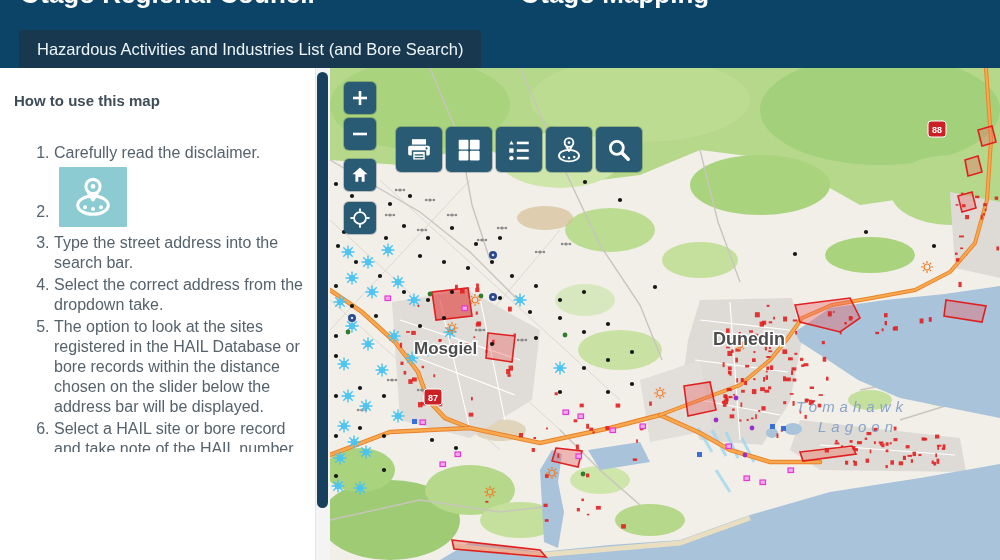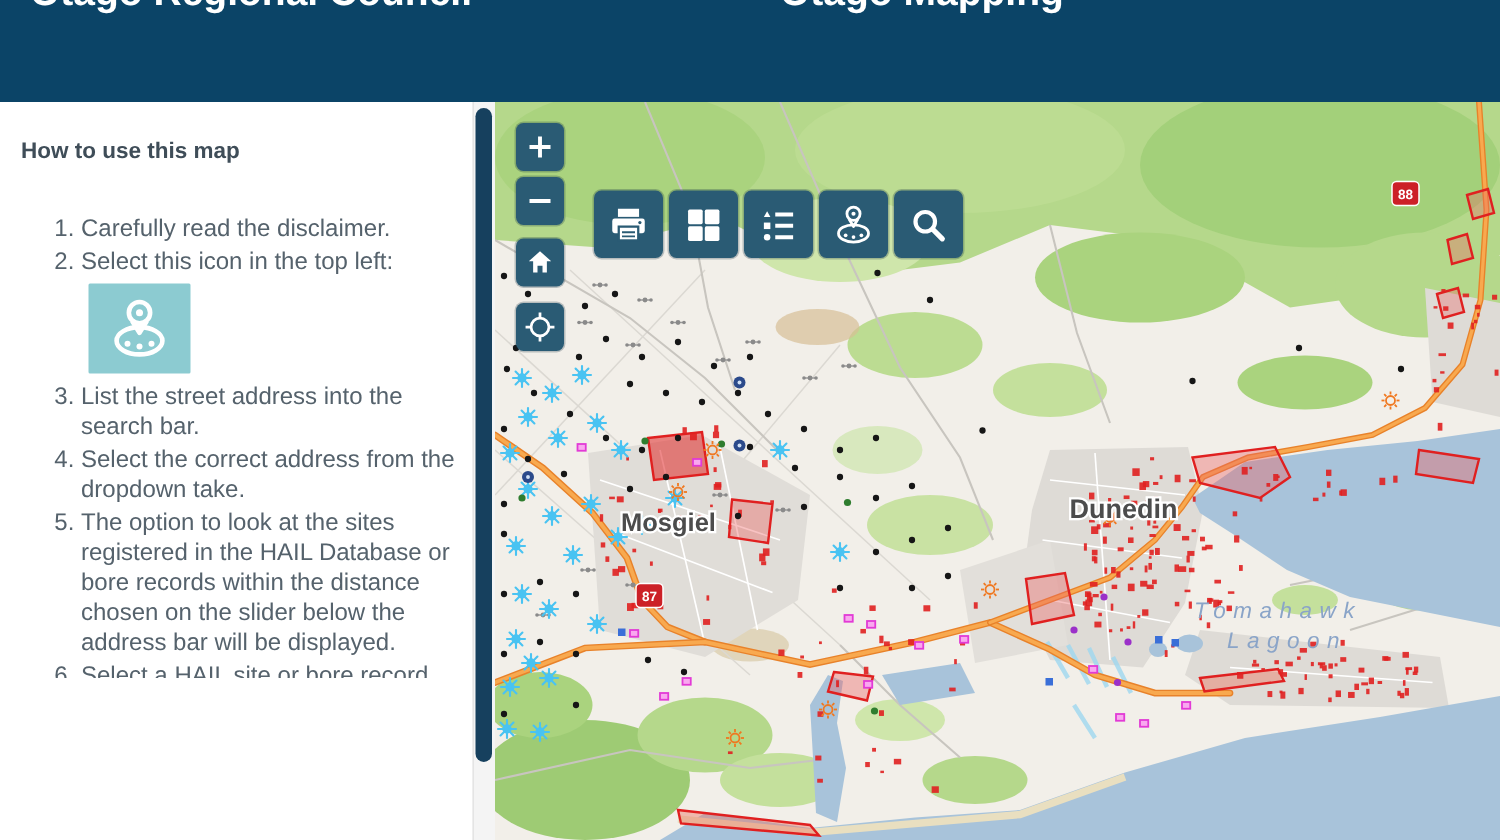--- a/index.html
+++ b/index.html
@@ -38,41 +38,42 @@
   .tool-btn{width:46px;height:45px;top:59px;}
 
   .maplabel{font-family:"Liberation Sans",sans-serif;}
 </style>
 </head>
 <body>
 
 <div class="app-header">
   <div class="clipped-title brand">Otago Regional Council</div>
   <div class="clipped-title appname">Otago Mapping</div>
+  <div class="active-tab">Hazardous Activities and Industries List (and Bore Search)</div>
 </div>
 
 <div class="sidebar">
   <div class="sidebar-content">
     <h3>How to use this map</h3>
     <ol>
       <li>Carefully read the disclaimer.</li>
-      <li><span>Select this icon in the top left:</span>
+      <li>
         <div class="step-icon">
           <svg width="44" height="40" viewBox="0 0 24 22">
             <ellipse cx="12" cy="15.5" rx="8.4" ry="5" fill="none" stroke="#fff" stroke-width="1.7"></ellipse>
             <circle cx="7.6" cy="16.6" r="1.1" fill="#fff"></circle>
             <circle cx="12" cy="17.6" r="1.1" fill="#fff"></circle>
             <circle cx="16.4" cy="16.6" r="1.1" fill="#fff"></circle>
             <circle cx="12" cy="5.2" r="3.9" fill="none" stroke="#fff" stroke-width="1.7"></circle>
             <circle cx="12" cy="5.2" r="1.3" fill="#fff"></circle>
             <path d="M9.3 8.3 L12 12.6 L14.7 8.3" fill="none" stroke="#fff" stroke-width="1.7" stroke-linejoin="round"></path>
           </svg>
         </div>
       </li>
-      <li>List the street address into the search bar.</li>
+      <li>Type the street address into the search bar.</li>
       <li>Select the correct address from the dropdown take.</li>
       <li>The option to look at the sites registered in the HAIL Database or bore records within the distance chosen on the slider below the address bar will be displayed.</li>
       <li>Select a HAIL site or bore record and take note of the HAIL number or bore record number if you are asking for further information from our team.</li>
     </ol>
   </div>
   <div class="sidebar-scrollbar">
     <div class="sidebar-scroll-thumb"></div>
   </div>
 </div>
 

